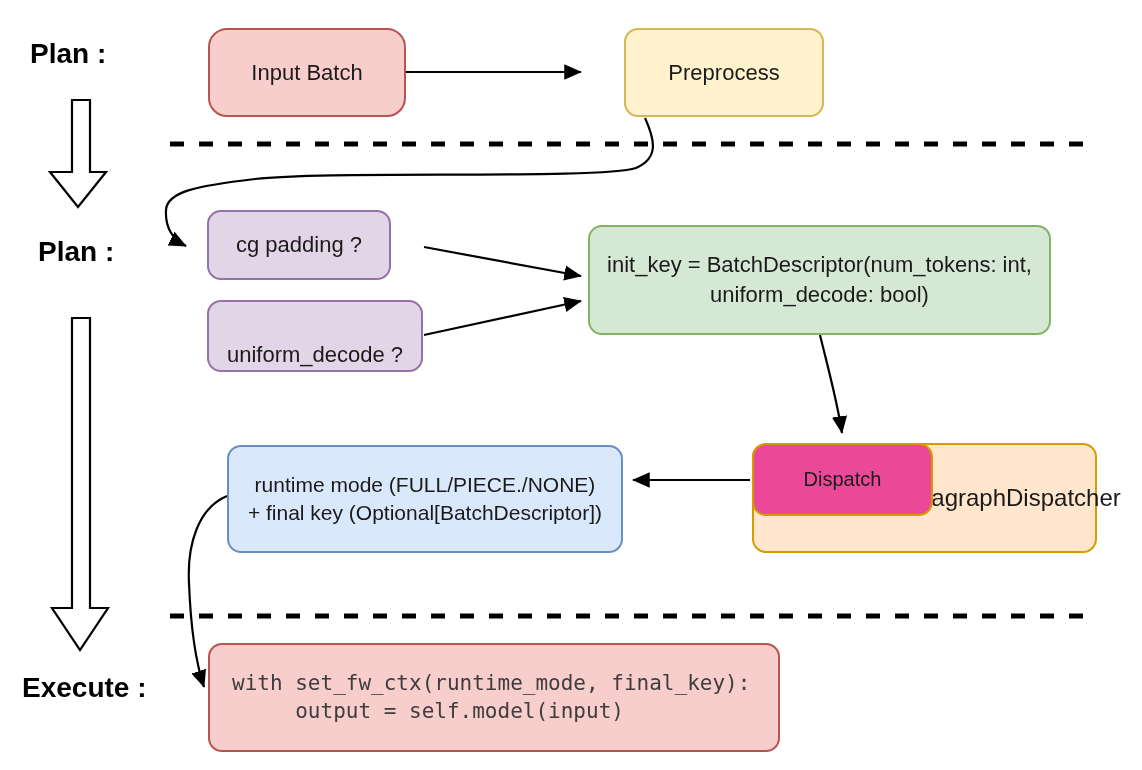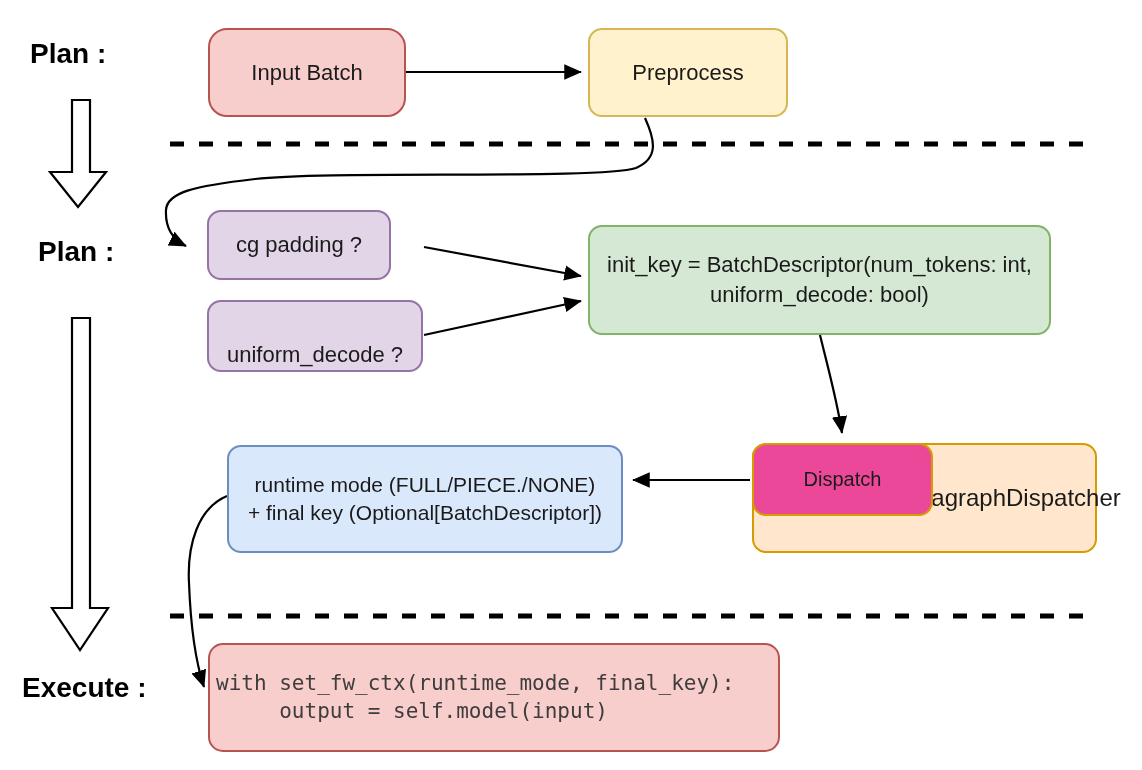--- a/index.html
+++ b/index.html
@@ -29,21 +29,21 @@
     position:absolute;right:12px;top:0;height:100%;width:158px;
     display:flex;align-items:center;justify-content:center;
     font-size:24px;line-height:1.35;
   }
   #node-dispatch{left:752px;top:443px;width:181px;height:73px;font-size:20px;z-index:2;}
   #node-runtime-mode{left:227px;top:445px;width:396px;height:108px;font-size:21px;}
   #node-execute-code{
     left:208px;top:643px;width:572px;height:109px;
     font-family:"DejaVu Sans Mono","Liberation Mono",monospace;
     font-size:21px;color:#3d3d3d;align-items:flex-start;text-align:left;
-    padding-left:6px;white-space:pre;line-height:1.3;border-radius:15px;
+    padding-left:22px;white-space:pre;line-height:1.3;
   }
 </style>
 </head>
 <body>
 
 <div id="canvas">
 
   <svg id="wires" viewBox="0 0 1142 770" xmlns="http://www.w3.org/2000/svg">
     <defs>
       <marker id="ah" markerWidth="9" markerHeight="8" refX="7.6" refY="3.5" orient="auto">
@@ -74,21 +74,21 @@
   </svg>
 
   <div class="section-label" style="left:30px;top:38px;">Plan :</div>
   <div class="section-label" style="left:38px;top:236px;">Plan :</div>
   <div class="section-label" style="left:22px;top:672px;">Execute :</div>
 
   <div class="node" id="node-input-batch" style="background-color: rgb(248, 206, 204); border-color: rgb(184, 84, 80); border-radius: 19px;">
     <span class="ln">Input Batch</span>
   </div>
 
-  <div class="node" id="node-preprocess" style="background-color: rgb(255, 242, 204); border-color: rgb(214, 182, 86);">
+  <div class="node" id="node-preprocess" style="background-color: rgb(255, 242, 204); border-color: rgb(214, 182, 86); margin-left: 36px;">
     <span class="ln">Preprocess</span>
   </div>
 
   <div class="node" id="node-cg-padding" style="background-color: rgb(225, 213, 231); border-color: rgb(150, 115, 166);">
     <span class="ln">cg padding ?</span>
   </div>
 
   <div class="node" id="node-uniform-decode" style="background-color: rgb(225, 213, 231); border-color: rgb(150, 115, 166);">
     <span class="ln">uniform_decode ?</span>
   </div>

